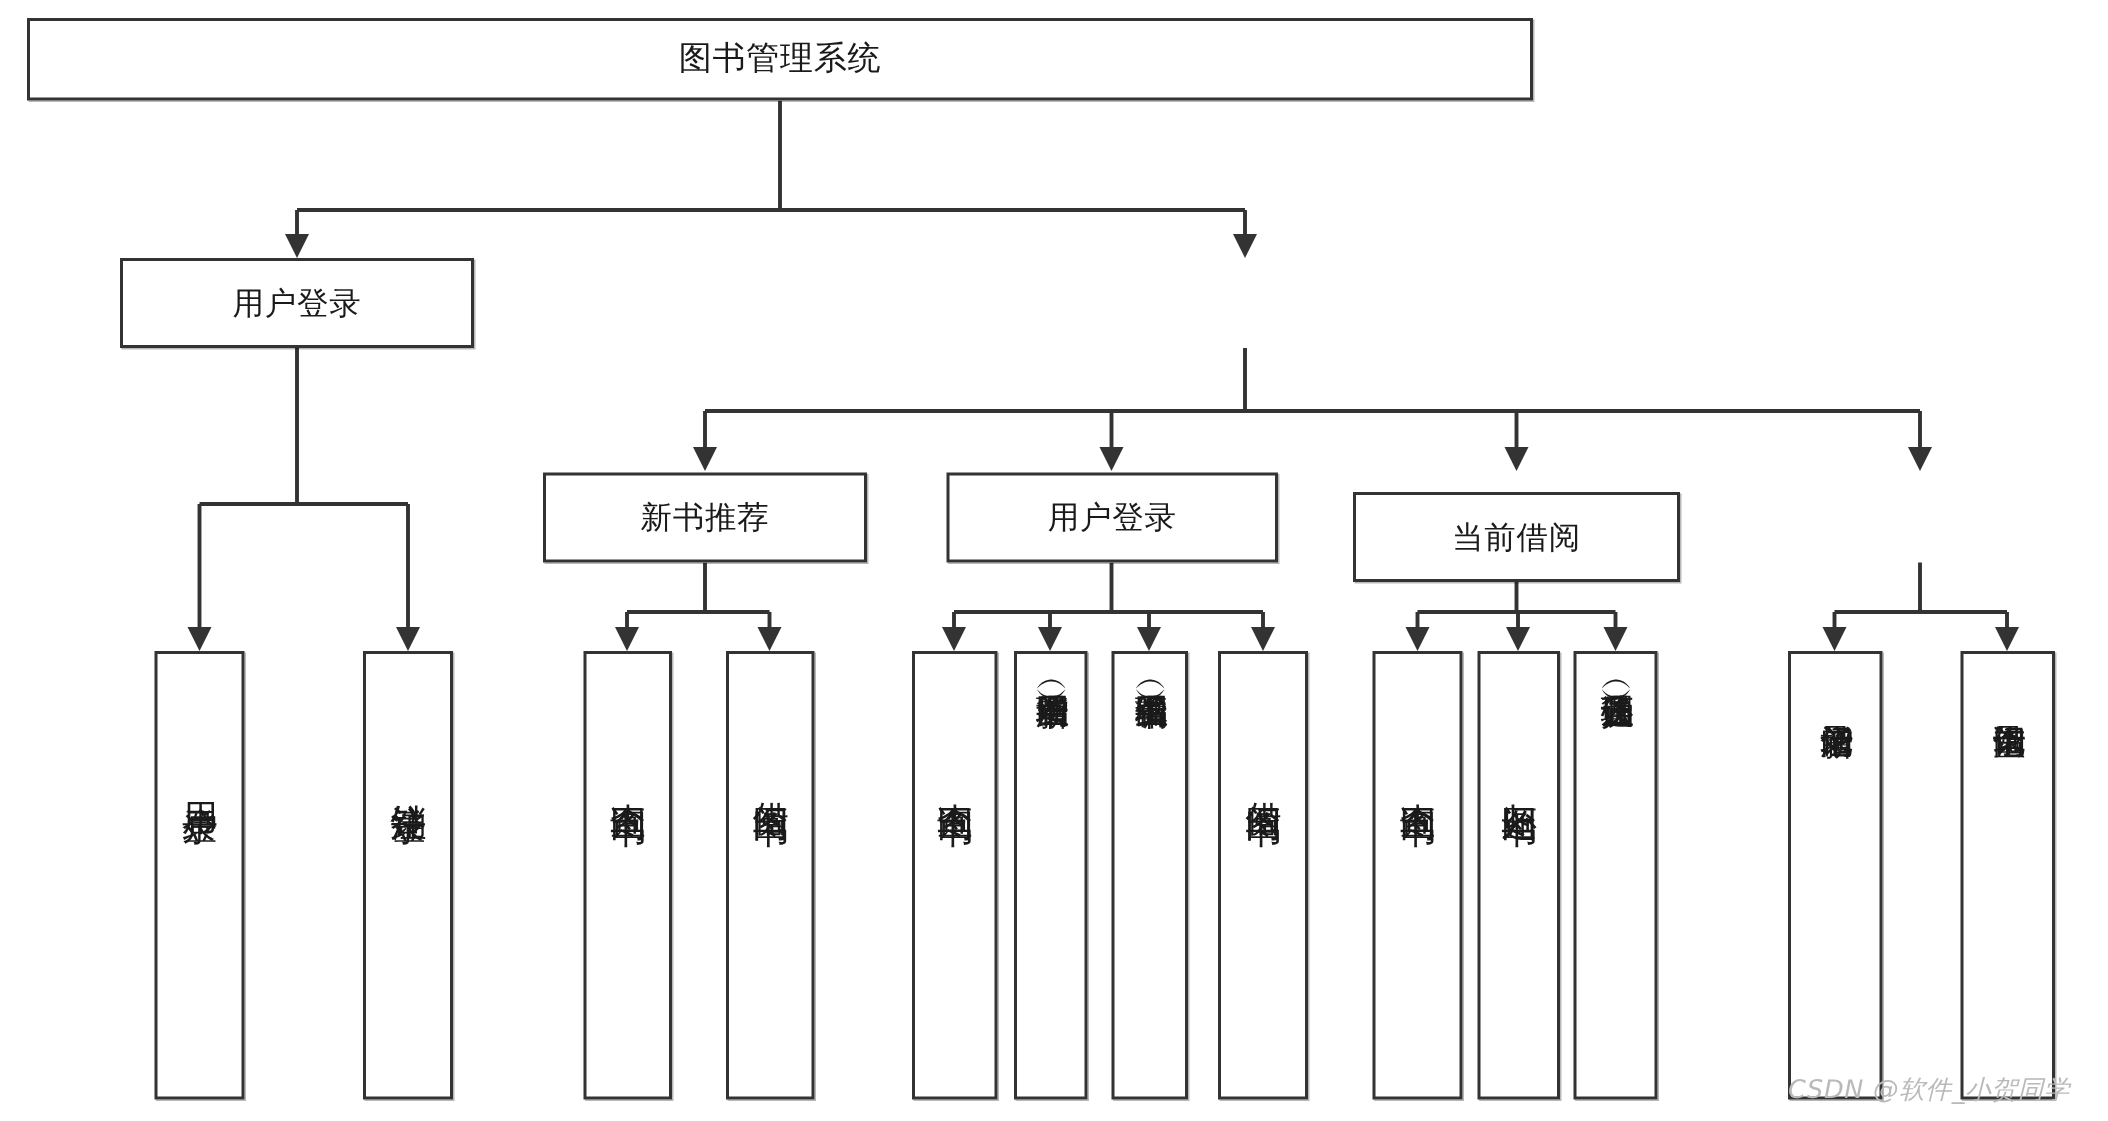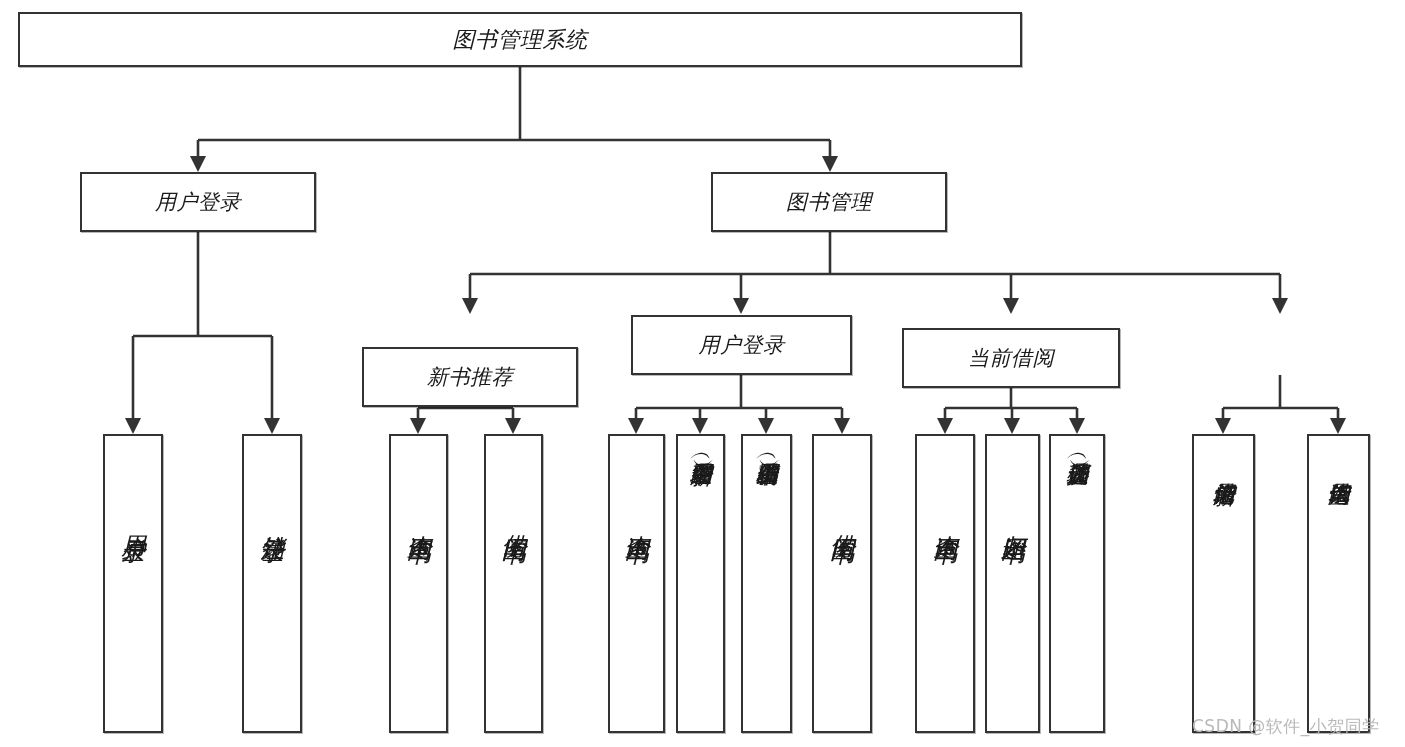--- a/index.html
+++ b/index.html
@@ -26,21 +26,20 @@
     align-items: center;
     justify-content: center;
     color: #1a1a1a;
     box-shadow: 1px 1px 0 rgba(0,0,0,0.28);
   }
   .node-label {
     display: block;
     text-align: center;
     line-height: 1.18;
     white-space: pre;
-    font-style: italic;
   }
   .node.horizontal .node-label {
     font-size: 21px;
     letter-spacing: 0.5px;
   }
   .node.title .node-label {
     font-size: 22px;
     letter-spacing: 0.5px;
   }
   .node.vertical {
@@ -161,25 +160,22 @@
   </svg>
 
   <div class="node title" style="left:18px; top:12px; width:1004px; height:55px;">
     <span class="node-label">图书管理系统</span>
   </div>
 
   <div class="node horizontal" style="left:80px; top:172px; width:236px; height:60px;">
     <span class="node-label">用户登录</span>
   </div>
 
-  <div class="node horizontal" style="left:711px; top:172px; width:236px; height:60px;">
-    <span class="node-label">图书管理</span>
-  </div>
-
-  <div class="node horizontal" style="left:362px; top:315px; width:216px; height:60px;margin-top:32px;">
+
+  <div class="node horizontal" style="left:362px; top:315px; width:216px; height:60px;">
     <span class="node-label">新书推荐</span>
   </div>
 
   <div class="node horizontal" style="left:631px; top:315px; width:221px; height:60px;">
     <span class="node-label">用户登录</span>
   </div>
 
   <div class="node horizontal" style="left:902px; top:315px; width:218px; height:60px;margin-top:13px;">
     <span class="node-label">当前借阅</span>
   </div>
@@ -230,15 +226,15 @@
   </div>
 
   <div class="node vertical tight" style="left:1192px; top:434px; width:63px; height:299px; padding-top:30px;">
     <span class="node-label">新增借阅记录</span>
   </div>
 
   <div class="node vertical tight" style="left:1307px; top:434px; width:63px; height:299px; padding-top:30px;">
     <span class="node-label">查询借阅记录</span>
   </div>
 
-  <div class="watermark" style="left:1192px; top:715px;">CSDN @软件_小贺同学</div>
+  <div class="watermark" style="left:1192px; top:715px;font-style:italic;">CSDN @软件_小贺同学</div>
 
 </div>
 
 </body></html>

